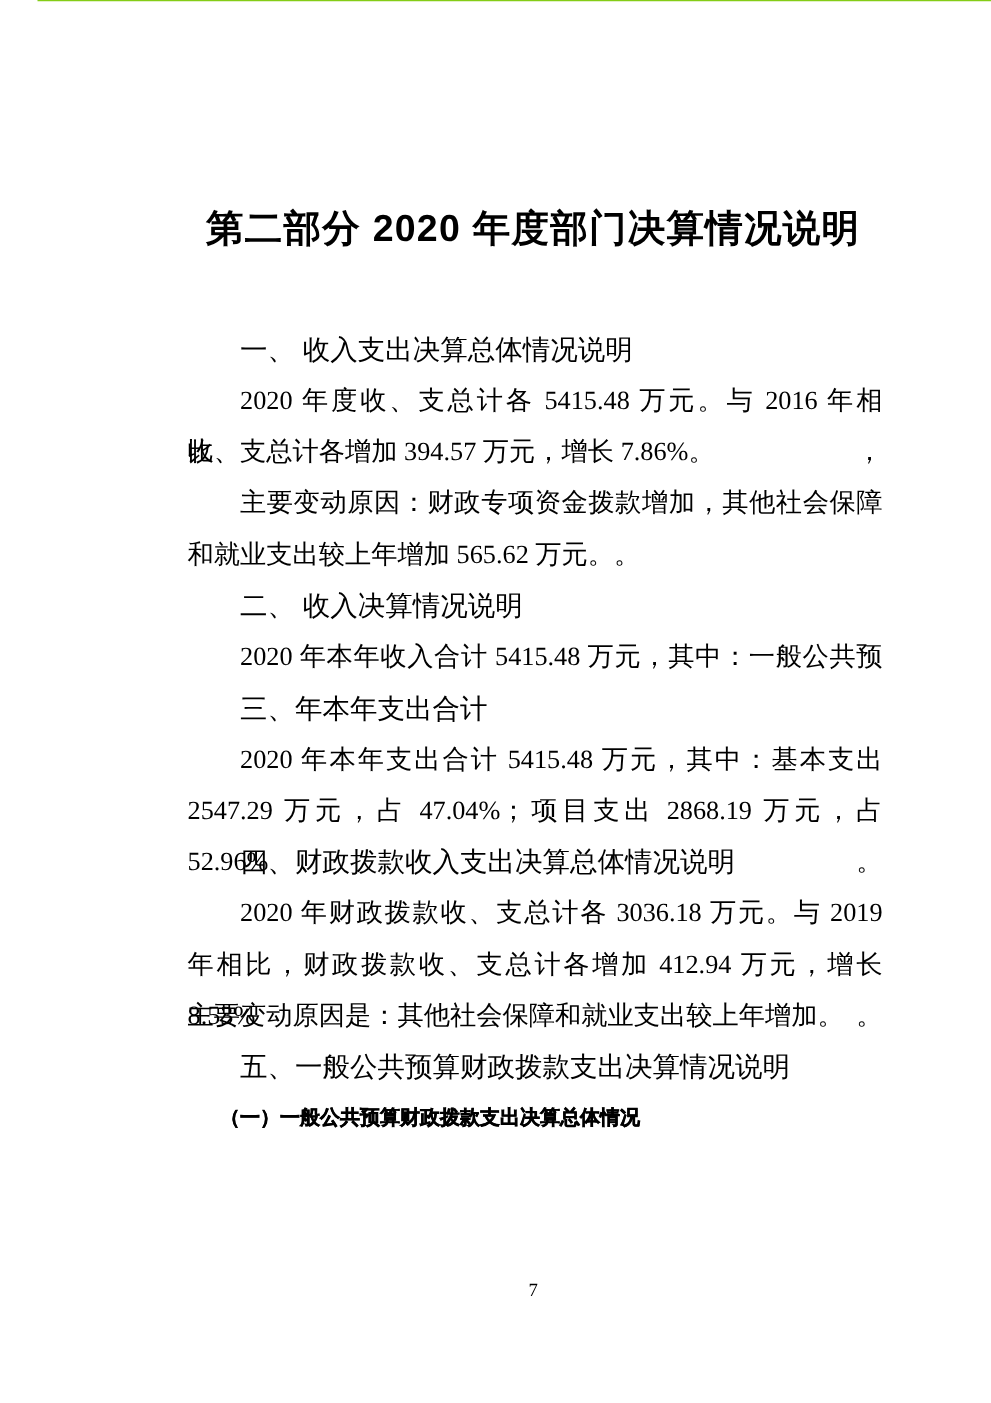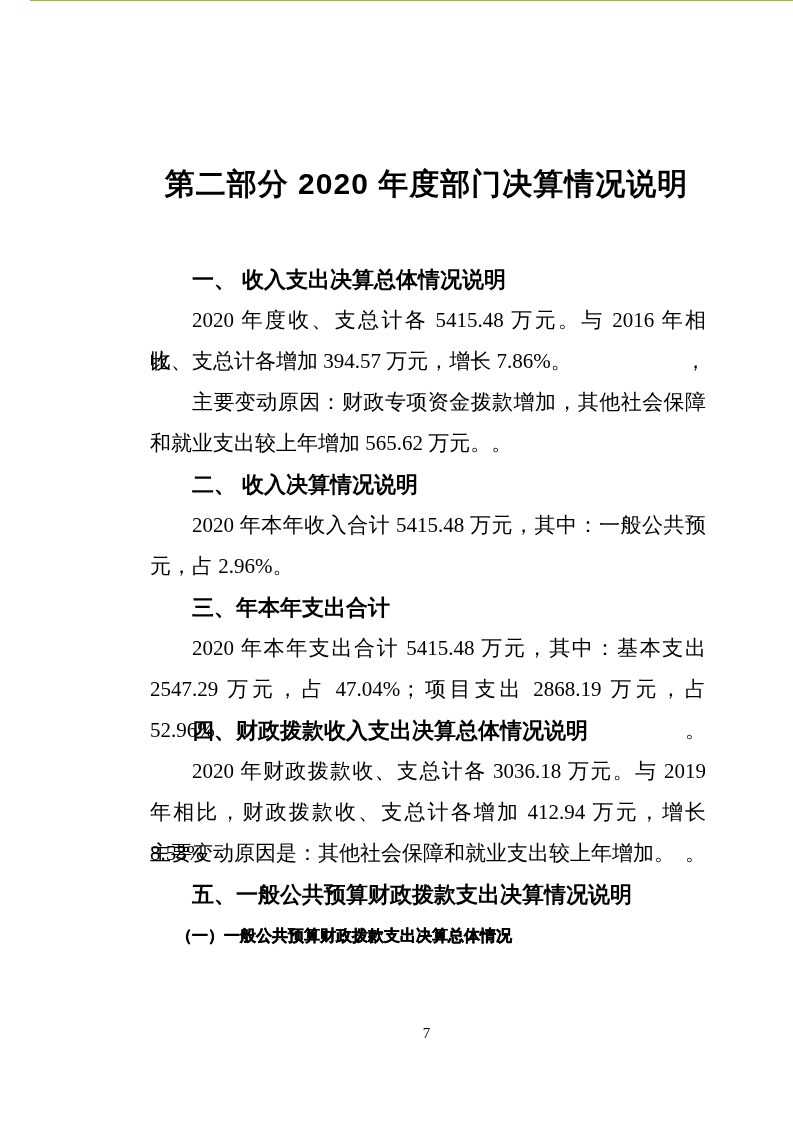--- a/index.html
+++ b/index.html
@@ -41,21 +41,21 @@
     overflow: visible;
   }
   .line.justify {
     white-space: normal;
     text-align: justify;
     text-align-last: justify;
   }
   .line.indent { text-indent: 42px; }
   .line.heading {
     font-family: "Liberation Sans", "DejaVu Sans", sans-serif;
-    font-weight: bold;
+    font-weight: normal;
     font-size: 22px;
     text-indent: 42px;
   }
   .line.subheading {
     font-family: "Liberation Serif", "DejaVu Serif", serif;
     font-weight: bold;
     font-size: 16px;
     text-indent: 26px;
     -webkit-text-stroke: 0.4px #000;
   }
@@ -78,21 +78,20 @@
 
   <div class="content">
 
   <div class="line heading">一、 收入支出决算总体情况说明</div>
       <div class="line body indent justify">2020 年度收、支总计各 5415.48 万元。与 2016 年相比，</div>
       <div class="line body">收、支总计各增加 394.57 万元，增长 7.86%。</div>
       <div class="line body indent justify">主要变动原因：财政专项资金拨款增加，其他社会保障</div>
       <div class="line body">和就业支出较上年增加 565.62 万元。。</div>
       <div class="line heading">二、 收入决算情况说明</div>
       <div class="line body indent justify">2020 年本年收入合计 5415.48 万元，其中：一般公共预</div>
-      <div class="line body">元，占 2.96%。</div>
       <div class="line heading">三、年本年支出合计</div>
       <div class="line body indent justify">2020 年本年支出合计 5415.48 万元，其中：基本支出</div>
       <div class="line body justify">2547.29 万元，占 47.04%；项目支出 2868.19 万元，占 52.96%。</div>
       <div class="line heading">四、财政拨款收入支出决算总体情况说明</div>
       <div class="line body indent justify">2020 年财政拨款收、支总计各 3036.18 万元。与 2019</div>
       <div class="line body justify">年相比，财政拨款收、支总计各增加 412.94 万元，增长 8.53%。</div>
       <div class="line body">主要变动原因是：其他社会保障和就业支出较上年增加。</div>
       <div class="line heading">五、一般公共预算财政拨款支出决算情况说明</div>
       <div class="line subheading">（一）一般公共预算财政拨款支出决算总体情况</div>
     </div>

